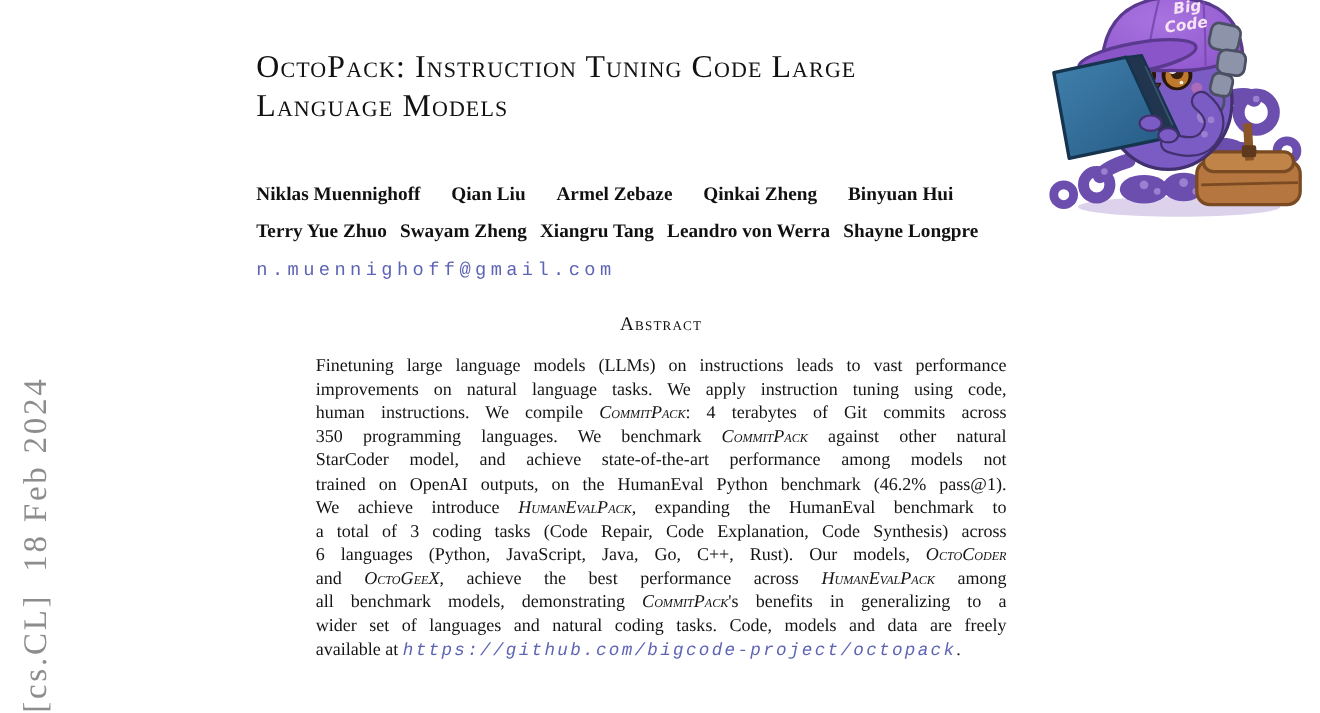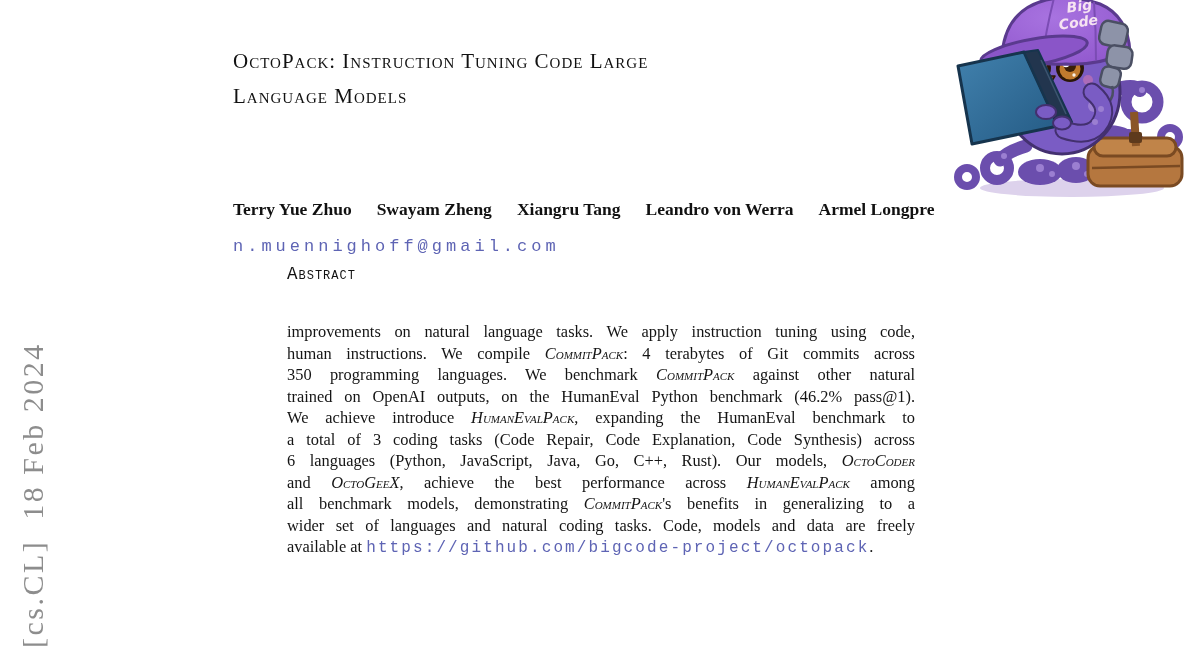--- a/index.html
+++ b/index.html
@@ -10,86 +10,95 @@
   
   .arxiv-strip{
     position:absolute;left:16px;top:648px;width:352px;
     transform:rotate(-90deg);transform-origin:0 0;
     font-family:"Liberation Serif",serif;font-size:30px;letter-spacing:2.5px;
     color:#8d8d8d;white-space:nowrap;
   }
   
   .title{
     position:absolute;left:233px;top:44px;width:700px;
-    font-size:21px;line-height:35px;font-weight:400;
+    font-size:29px;line-height:35px;font-weight:400;
     font-variant:small-caps;letter-spacing:1px;color:#111;
   }
   
   .author-row{
     position:absolute;left:233px;display:flex;white-space:nowrap;
     font-size:17.5px;font-weight:bold;color:#111;
   }
   .author-row.r1{top:166px;gap:28px;}
-  .author-row.r2{top:199px;gap:25px;}
+  .author-row.r2{top:199px;gap:12px;}
   
   .email{
     position:absolute;left:233px;top:237px;
     font-family:Liberation Mono, monospace;font-size:17px;letter-spacing:4px;
     color:#5e64b4;text-decoration:none;white-space:nowrap;
   }
   
   .abstract-heading{
-    position:absolute;left:287px;top:264px;width:628px;
-    font-size:17.5px;font-variant:small-caps;letter-spacing:1px;color:#111;font-family:Liberation Mono, monospace;
+    position:absolute;left:287px;top:284px;width:628px;text-align:center;
+    font-size:17.5px;font-variant:small-caps;letter-spacing:1px;color:#111;
   }
   .abstract-body{
     position:absolute;left:287px;top:321px;width:628px;
     font-size:16.4px;line-height:21.5px;color:#141414;
   }
   .abs-line{text-align:justify;text-align-last:justify;white-space:normal;}
   .abs-line.last{text-align-last:left;}
   .sc{font-variant:small-caps;font-style:italic;}
   .mono{
     font-family:"Liberation Mono",monospace;font-size:16px;letter-spacing:2.1px;
-    color:#5e64b4;text-decoration:none;
+    color:#5e64b4;text-decoration:none;font-style:italic;
   }
   
   .mascot{position:absolute;left:942px;top:-4px;}
   .cap-text{
     font-family:"DejaVu Sans",sans-serif;font-weight:bold;font-style:italic;
     fill:#f6e3f2;font-size:14px;
   }
 </style>
 </head>
 <body>
 
 <div class="page">
 
   <div class="arxiv-strip">[cs.CL]&nbsp; 18 Feb 2024</div>
 
   <h1 class="title" style="margin:0;">
     <span>OctoPack: Instruction Tuning Code Large</span><br>
     <span>Language Models</span>
   </h1>
 
+  <div class="author-row r1">
+      <span>Niklas Muennighoff</span>
+      <span>Qian Liu</span>
+      <span>Armel Zebaze</span>
+      <span>Qinkai Zheng</span>
+      <span>Binyuan Hui</span>
+    </div>
   <div class="author-row r2">
       <span>Terry Yue Zhuo</span>
       <span>Swayam Zheng</span>
       <span>Xiangru Tang</span>
       <span>Leandro von Werra</span>
-      <span>Armel Longpre</span>
+      <span>Shayne Longpre</span>
     </div>
 
   <a class="email" href="#">n.muennighoff@gmail.com</a>
 
   <div class="abstract-heading">Abstract</div>
   <div class="abstract-body">
+      <div class="abs-line"><span>Finetuning large language models (LLMs) on instructions leads to vast performance</span></div>
       <div class="abs-line"><span>improvements on natural language tasks. We apply instruction tuning using code,</span></div>
       <div class="abs-line"><span>human instructions. We compile </span><span class="sc">CommitPack</span><span>: 4 terabytes of Git commits across</span></div>
       <div class="abs-line"><span>350 programming languages. We benchmark </span><span class="sc">CommitPack</span><span> against other natural</span></div>
+      <div class="abs-line"><span>StarCoder model, and achieve state-of-the-art performance among models not</span></div>
       <div class="abs-line"><span>trained on OpenAI outputs, on the HumanEval Python benchmark (46.2% pass@1).</span></div>
       <div class="abs-line"><span>We achieve introduce </span><span class="sc">HumanEvalPack</span><span>, expanding the HumanEval benchmark to</span></div>
       <div class="abs-line"><span>a total of 3 coding tasks (Code Repair, Code Explanation, Code Synthesis) across</span></div>
       <div class="abs-line"><span>6 languages (Python, JavaScript, Java, Go, C++, Rust). Our models, </span><span class="sc">OctoCoder</span></div>
       <div class="abs-line"><span>and </span><span class="sc">OctoGeeX</span><span>, achieve the best performance across </span><span class="sc">HumanEvalPack</span><span> among</span></div>
       <div class="abs-line"><span>all benchmark models, demonstrating </span><span class="sc">CommitPack</span><span>'s benefits in generalizing to a</span></div>
       <div class="abs-line"><span>wider set of languages and natural coding tasks. Code, models and data are freely</span></div>
       <div class="abs-line last"><span>available at </span><a href="#" class="mono">https://github.com/bigcode-project/octopack</a><span>.</span></div>
     </div>
 

